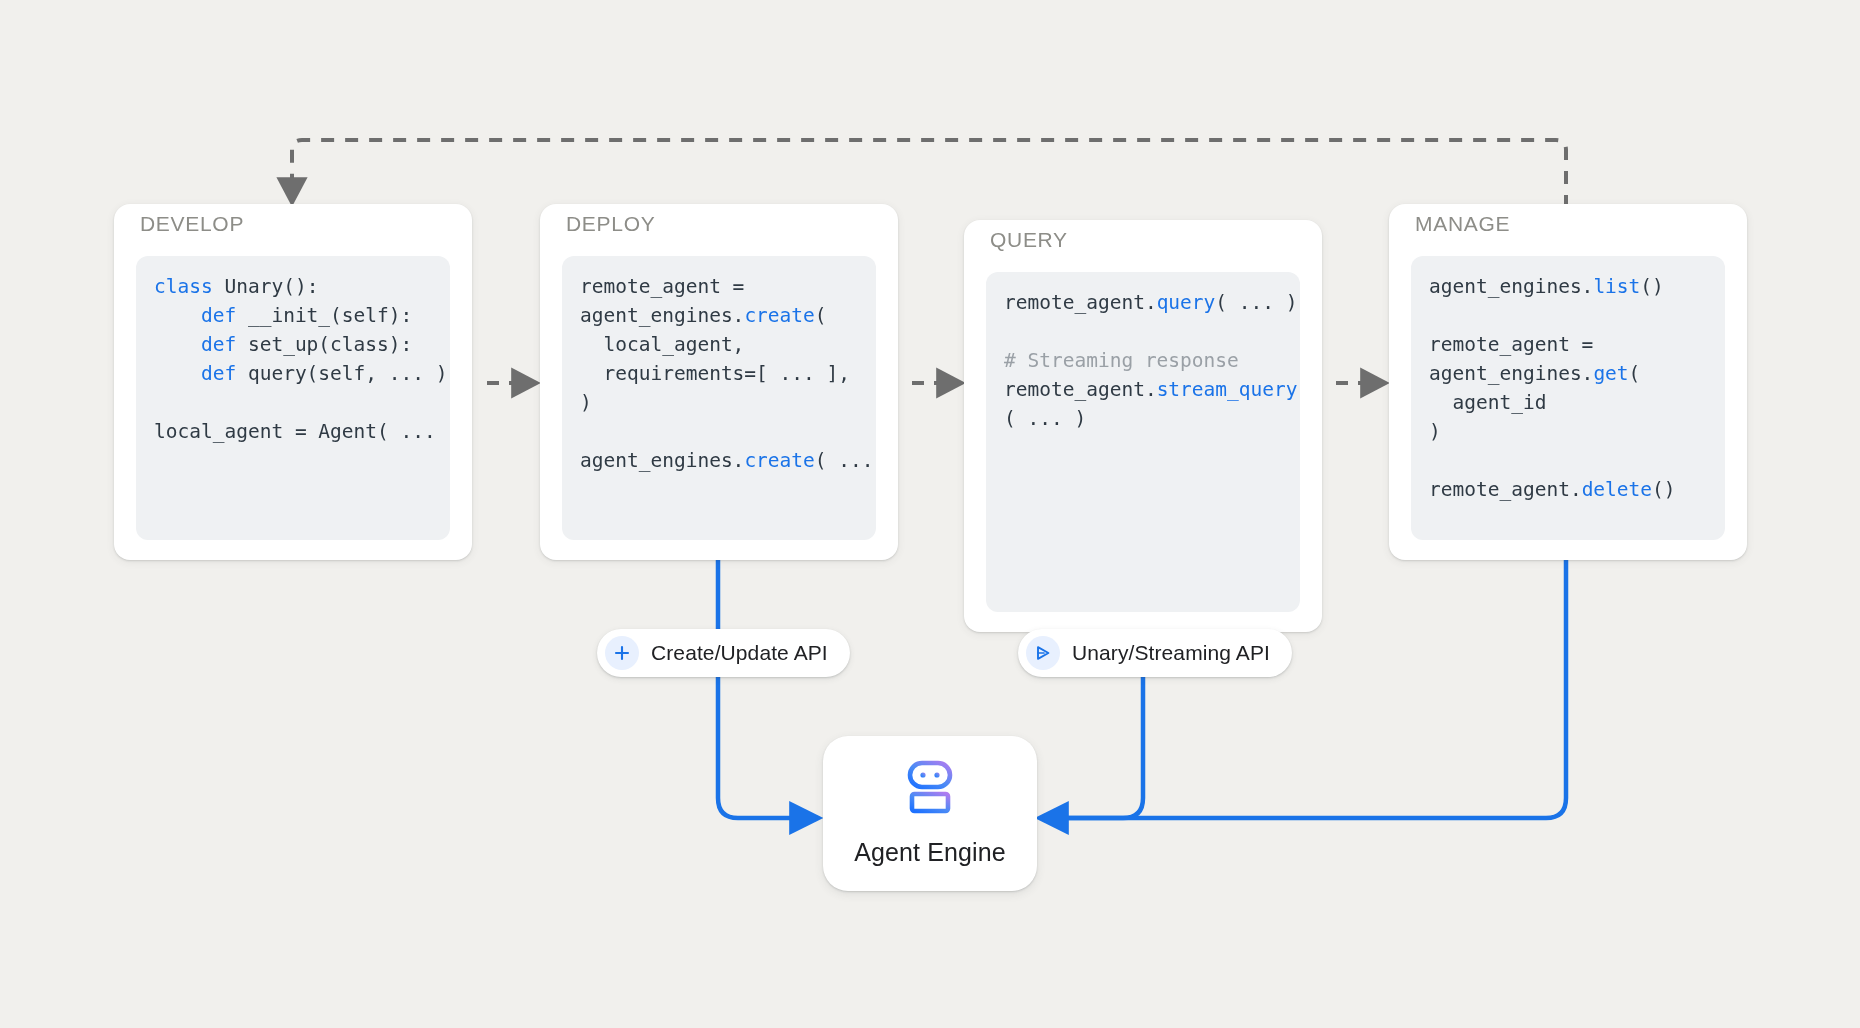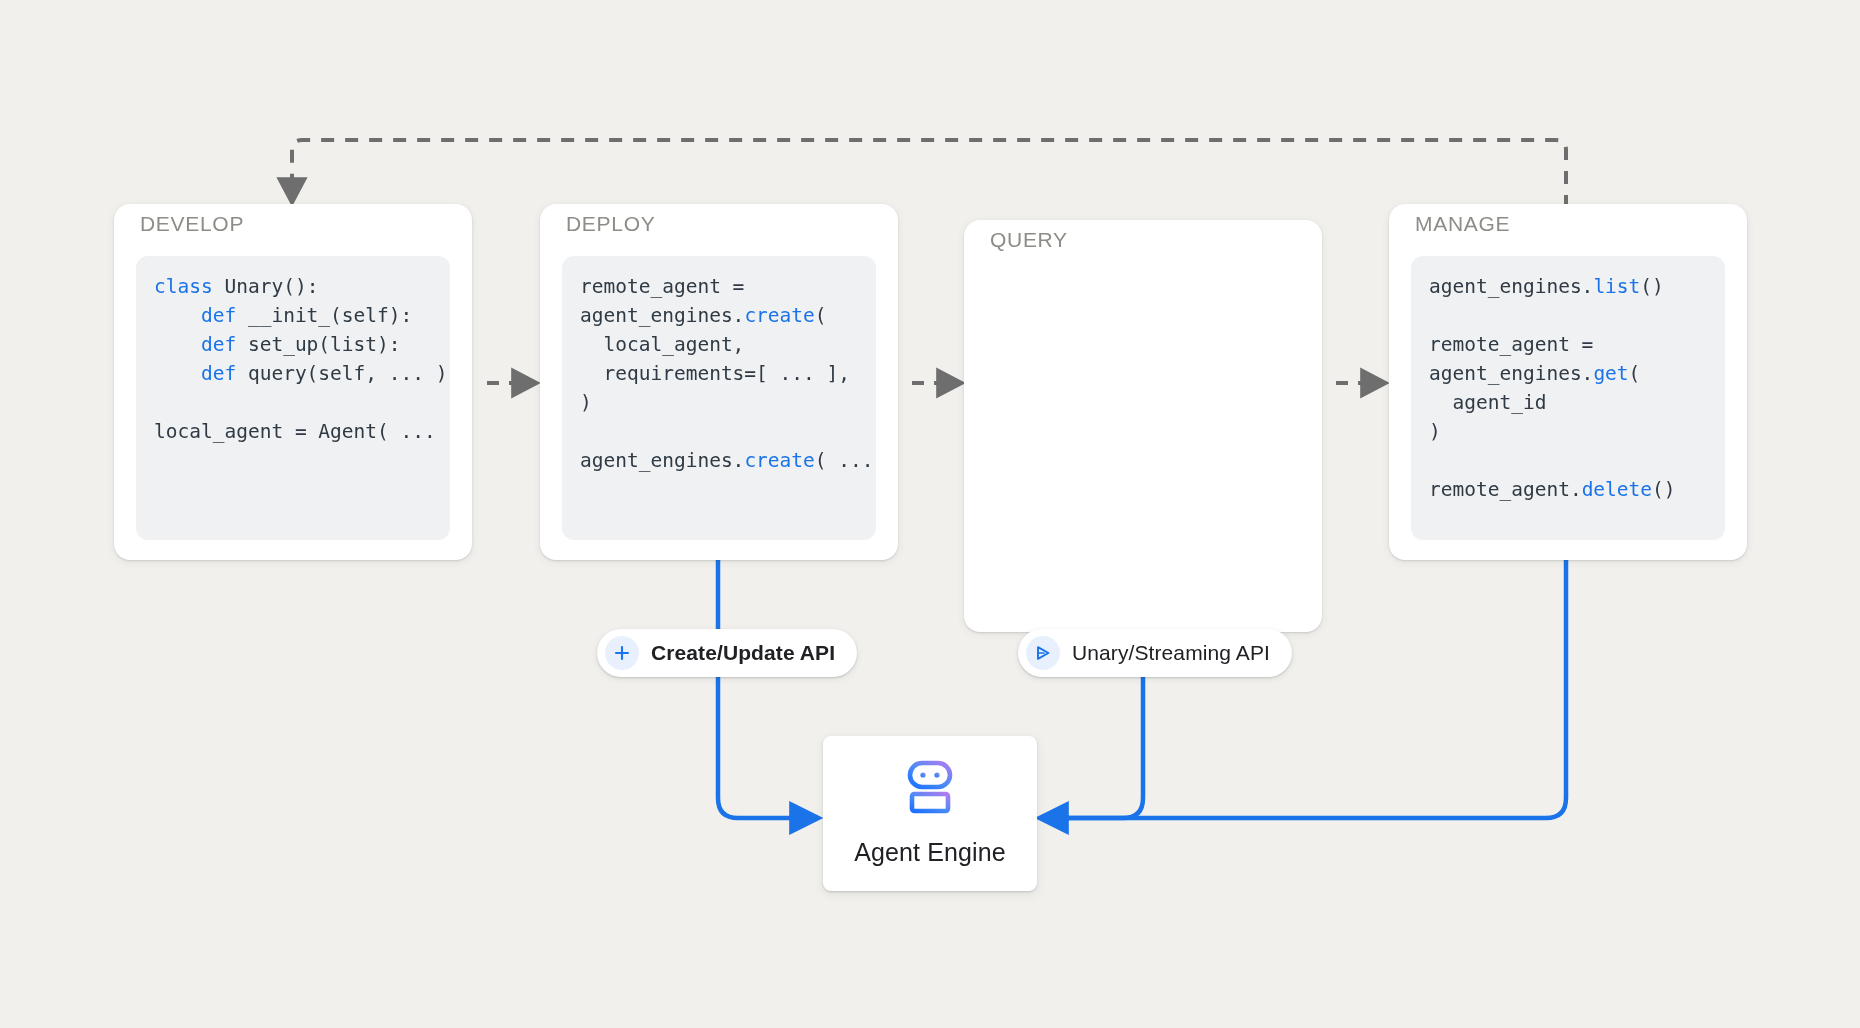--- a/index.html
+++ b/index.html
@@ -95,33 +95,33 @@
     align-items: center;
     justify-content: center;
     margin-right: 12px;
     flex: 0 0 auto;
   }
   .pill-label {
     font-size: 21px;
     color: #202124;
     letter-spacing: .1px;
   }
-  #pill-create { left: 597px;  top: 629px; font-weight: bold; }
+  #pill-create { left: 597px;  top: 629px; }
   #pill-unary  { left: 1018px; top: 629px; }
   #pill-list   { left: 1446px; top: 629px; }
 
   
   #agent-engine {
     position: absolute;
     left: 823px;
     top: 736px;
     width: 214px;
     height: 155px;
     background: #ffffff;
-    border-radius: 8px;
+    border-radius: 25px;
     box-shadow: 0 1px 2px rgba(60,64,67,.2), 0 3px 10px rgba(60,64,67,.1);
     z-index: 4;
     display: flex;
     flex-direction: column;
     align-items: center;
     justify-content: center;
     box-sizing: border-box;
   }
   #agent-engine .ae-label {
     font-size: 25px;
@@ -158,39 +158,44 @@
 
     <path d="M1143,560 L1143,798 Q1143,818 1123,818 L1058,818" fill="none" stroke="#1a73e8" stroke-width="4.5" stroke-linecap="butt" marker-end="url(#arrowBlue)"></path>
 
     <path d="M1566,560 L1566,798 Q1566,818 1546,818 L1062,818" fill="none" stroke="#1a73e8" stroke-width="4.5" stroke-linecap="butt"></path>
   </svg>
 
   <div class="card" id="card-develop">
     <div class="card-title">DEVELOP</div>
     <div class="code"><span class="kw">class </span><span>Unary():</span>
 <span class="kw">    def </span><span>__init_(self):</span>
-<span class="kw">    def </span><span>set_up(list):</span>
+<span class="kw">    def </span><span>set_up(class):</span>
 <span class="kw">    def </span><span>query(self, ... ):</span>
 <span></span>
 <span>local_agent = Agent( ... )</span></div>
   </div>
 
   <div class="card" id="card-deploy">
     <div class="card-title">DEPLOY</div>
     <div class="code"><span>remote_agent =</span>
 <span>agent_engines.</span><span class="fn">create</span><span>(</span>
 <span>  local_agent,</span>
 <span>  requirements=[ ... ],</span>
 <span>)</span>
 <span></span>
 <span>agent_engines.</span><span class="fn">create</span><span>( ... )</span></div>
   </div>
 
   <div class="card" id="card-query">
     <div class="card-title">QUERY</div>
+    <div class="code"><span>remote_agent.</span><span class="fn">query</span><span>( ... )</span>
+<span></span>
+<span class="cmt"># Streaming response</span>
+<span>remote_agent.</span><span class="fn">stream_query</span>
+<span>( ... )</span></div>
   </div>
 
   <div class="card" id="card-manage">
     <div class="card-title">MANAGE</div>
     <div class="code"><span>agent_engines.</span><span class="fn">list</span><span>()</span>
 <span></span>
 <span>remote_agent =</span>
 <span>agent_engines.</span><span class="fn">get</span><span>(</span>
 <span>  agent_id</span>
 <span>)</span>

